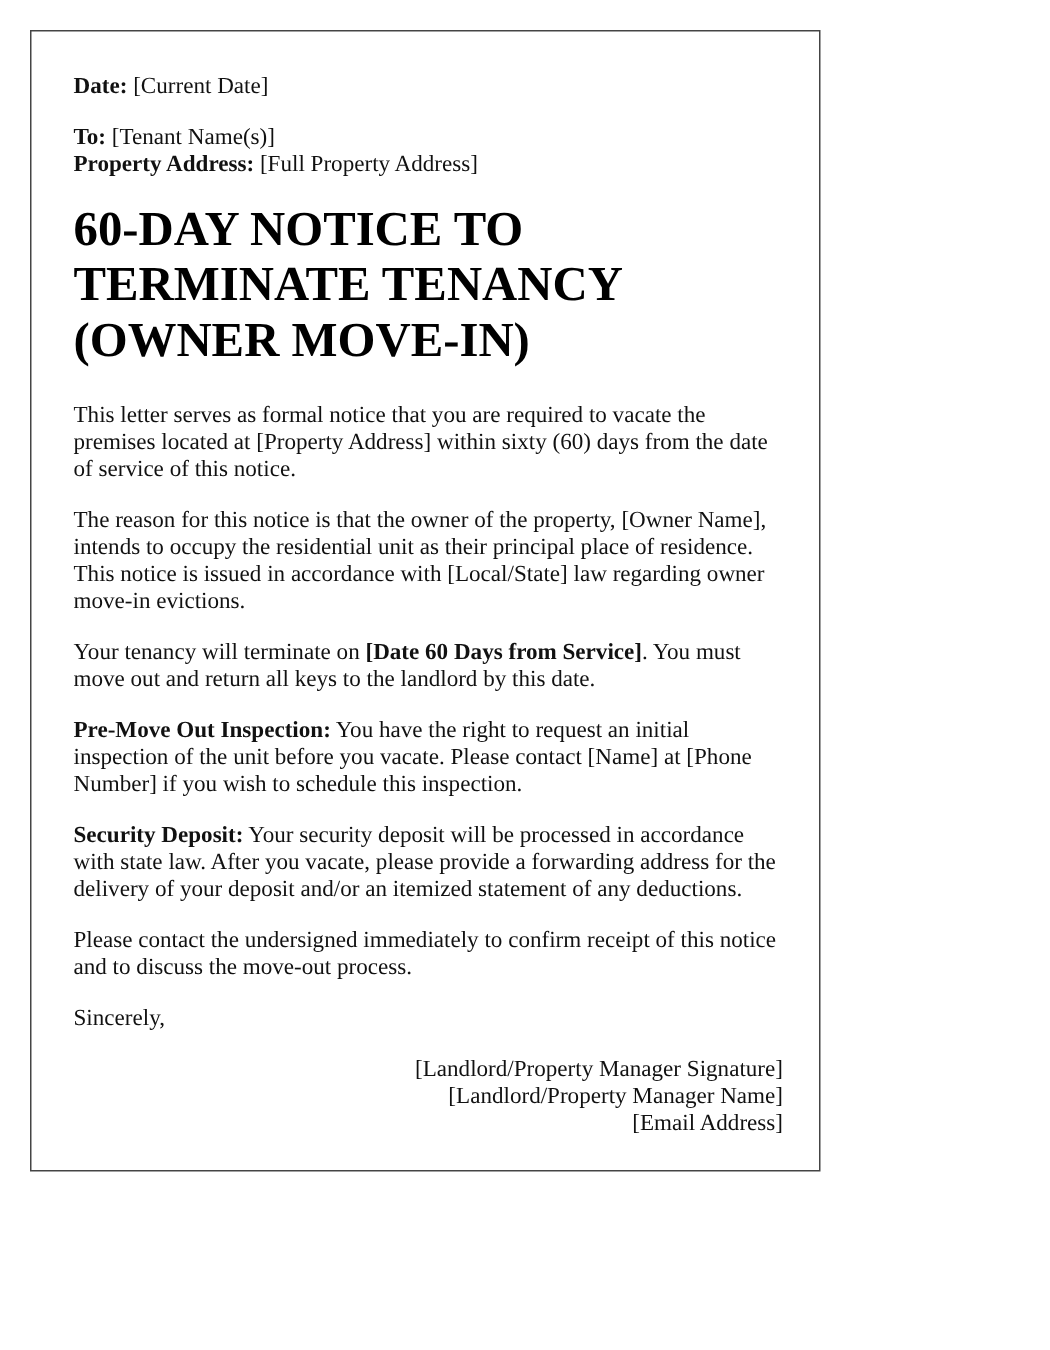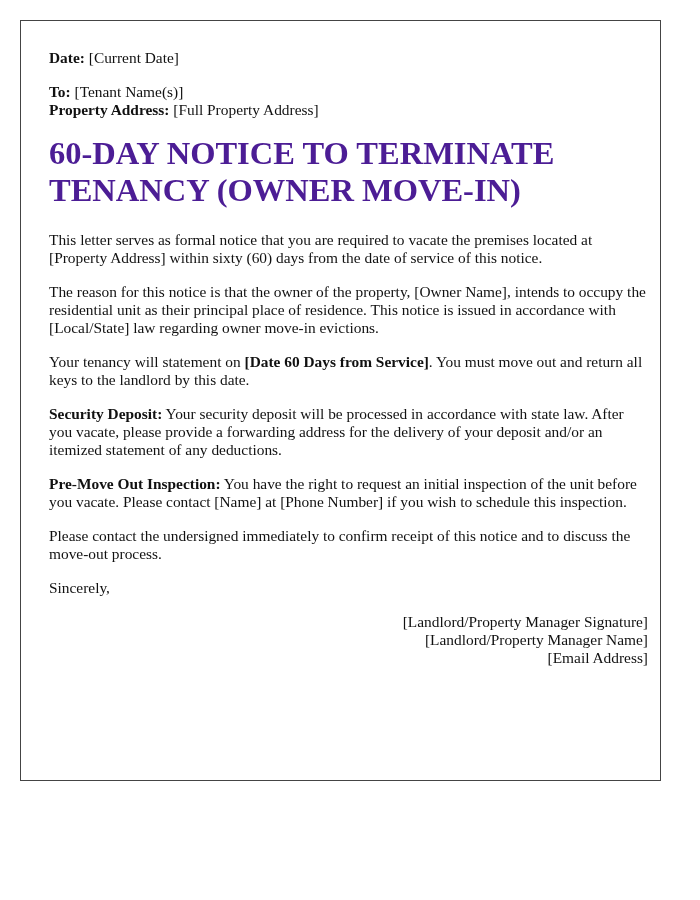--- a/index.html
+++ b/index.html
@@ -11,43 +11,43 @@
       width: 700px;
       height: 900px;
       position: relative;
       font-family: "Liberation Serif", "DejaVu Serif", serif;
       color: #111111;
     }
     .letter {
       position: absolute;
       left: 20px;
       top: 20px;
-      width: 641px;
+      width: 527px;
       height: 761px;
       box-sizing: border-box;
       border: 1px solid #444444;
-      padding: 28px 12px 0 28px;
+      padding: 28px 24px 0 28px;
       font-size: 15.4px;
       line-height: 18px;
     }
     .letter p {
       margin: 0 0 16px 0;
     }
     .letter p.tight {
       margin: 0;
     }
     b { font-weight: bold; }
     h1 {
       font-family: "Liberation Serif", "DejaVu Serif", serif;
       font-size: 32.5px;
       line-height: 37px;
       font-weight: bold;
       margin: 4px 0 22px 0;
       letter-spacing: 0;
-      color: #4c1d95;
+      color: #000000;
     }
     .sig-block p { margin: 0; text-align: right; }
   </style>
 </head>
 <body>
 
 <div class="letter">
 
   <p>
     <b>Date:</b>
@@ -63,25 +63,25 @@
     <span>[Full Property Address]</span>
   </p>
 
   <h1>60-DAY NOTICE TO TERMINATE TENANCY (OWNER MOVE-IN)</h1>
 
 
   <p>This letter serves as formal notice that you are required to vacate the premises located at [Property Address] within sixty (60) days from the date of service of this notice.</p>
 
   <p>The reason for this notice is that the owner of the property, [Owner Name], intends to occupy the residential unit as their principal place of residence. This notice is issued in accordance with [Local/State] law regarding owner move-in evictions.</p>
 
-  <p><span>Your tenancy will statement on </span><b>[Date 60 Days from Service]</b><span>. You must move out and return all keys to the landlord by this date.</span></p>
+  <p><span>Your tenancy will terminate on </span><b>[Date 60 Days from Service]</b><span>. You must move out and return all keys to the landlord by this date.</span></p>
+
+  <p><b>Pre-Move Out Inspection:</b><span> You have the right to request an initial inspection of the unit before you vacate. Please contact [Name] at [Phone Number] if you wish to schedule this inspection.</span></p>
 
   <p><b>Security Deposit:</b><span> Your security deposit will be processed in accordance with state law. After you vacate, please provide a forwarding address for the delivery of your deposit and/or an itemized statement of any deductions.</span></p>
-
-  <p><b>Pre-Move Out Inspection:</b><span> You have the right to request an initial inspection of the unit before you vacate. Please contact [Name] at [Phone Number] if you wish to schedule this inspection.</span></p>
 
   <p>Please contact the undersigned immediately to confirm receipt of this notice and to discuss the move-out process.</p>
 
   <p>Sincerely,</p>
 
   <div class="sig-block">
     <p>[Landlord/Property Manager Signature]</p>
     <p>[Landlord/Property Manager Name]</p>
     <p>[Email Address]</p>
   </div>

